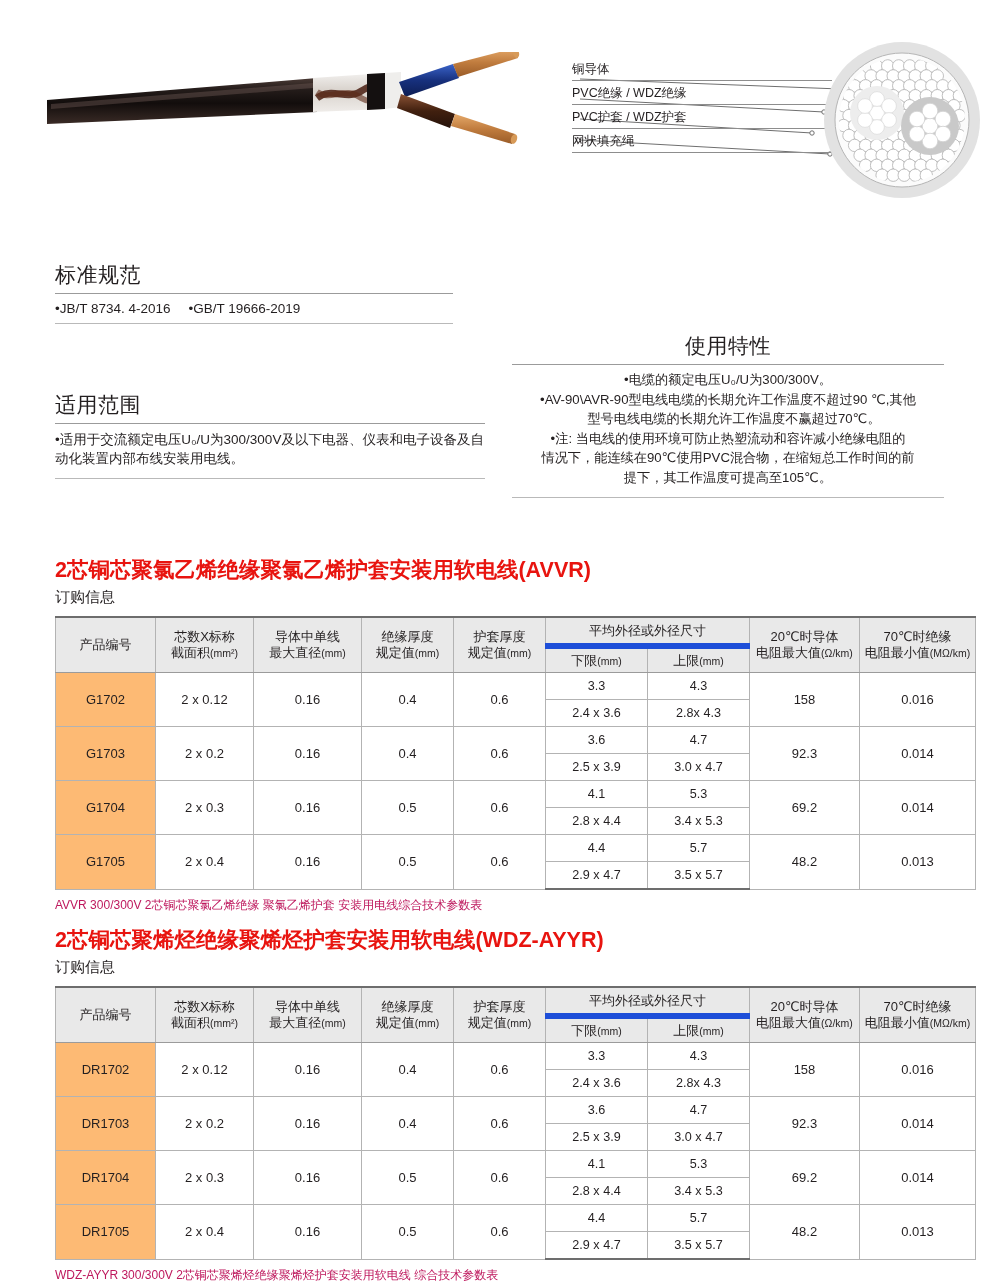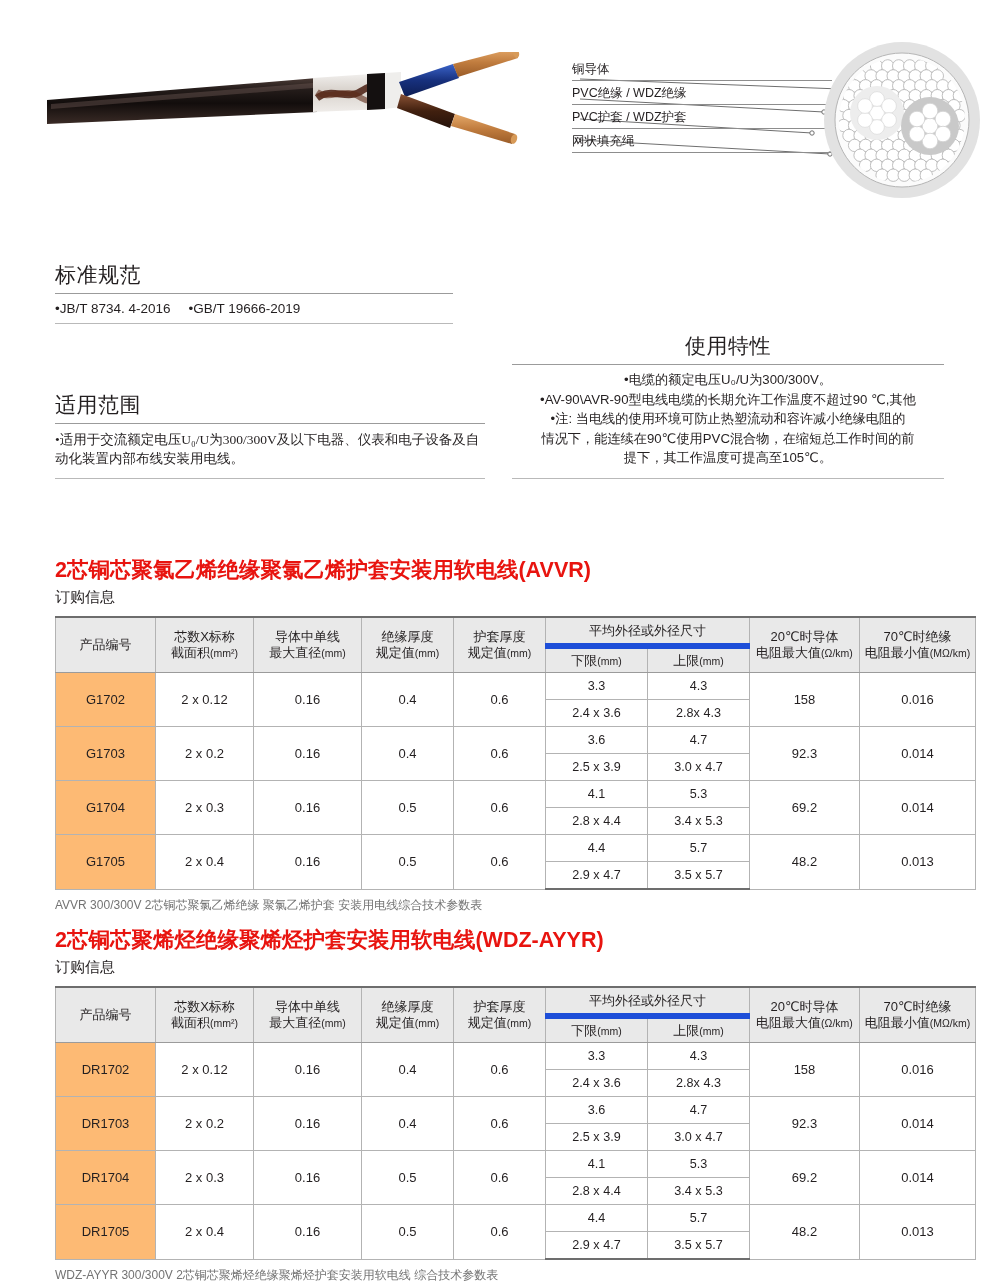--- a/index.html
+++ b/index.html
@@ -44,21 +44,21 @@
     line-height:26px;
     margin:0;
   }
   .rule{border:0;border-top:1px solid #9b9b9b;margin:5px 0 0 0;height:0;}
   .rule-bot{border:0;border-top:1px solid #b9b9b9;margin:0;height:0;}
 
   .std-block{position:absolute;left:55px;top:262px;width:398px;}
   .std-items{display:flex;gap:18px;font-size:13.5px;padding:7px 0 7px 0;}
 
   .scope-block{position:absolute;left:55px;top:392px;width:430px;}
-  .scope-body{font-size:13.5px;line-height:19px;padding:6px 0 10px 0;font-family:Liberation Serif, serif;}
+  .scope-body{font-size:13.5px;line-height:19px;padding:6px 0 10px 0;}
 
   .use-block{position:absolute;left:512px;top:333px;width:432px;text-align:center;}
   .use-body{font-size:13.2px;line-height:18.5px;padding:6px 0 9px 0;}
   .use-body p{margin:0 0 1px 0;}
   .indent1{padding-left:12px;}
 
   
   .prod{position:absolute;left:55px;width:900px;}
   .prod-title{
     font-size:21.5px;
@@ -110,21 +110,21 @@
   td.pn{
     background:#fdba74;
     font-size:13px;
     height:52px;
   }
   td.val{font-size:13px;}
   td.dim{height:26px;font-size:12.6px;}
   table.spec tr.last td{border-bottom:2px solid #6d6d6d;}
   .tbl-cap{
     font-size:12px;
-    color:#737373;
+    color:#be185d;
     margin-top:7px;
     line-height:16px;
   }
 </style>
 </head>
 <body>
 
 <div class="page">
 
   <div class="hero">
@@ -372,20 +372,21 @@
     <div class="scope-body">•适用于交流额定电压U₀/U为300/300V及以下电器、仪表和电子设备及自动化装置内部布线安装用电线。</div>
     <hr class="rule-bot">
   </div>
 
   <div class="use-block">
     <h2 class="sec-title">使用特性</h2>
     <hr class="rule">
     <div class="use-body">
       <p>•电缆的额定电压U₀/U为300/300V。</p>
       <p>•AV-90\AVR-90型电线电缆的长期允许工作温度不超过90  ℃,其他</p>
+      <p class="indent1">型号电线电缆的长期允许工作温度不赢超过70℃。</p>
       <p>•注:  当电线的使用环境可防止热塑流动和容许减小绝缘电阻的</p>
       <p>情况下，能连续在90℃使用PVC混合物，在缩短总工作时间的前</p>
       <p>提下，其工作温度可提高至105℃。</p>
     </div>
     <hr class="rule-bot">
   </div>
 
   <div class="prod" style="top:556px;">
     <h1 class="prod-title">2芯铜芯聚氯乙烯绝缘聚氯乙烯护套安装用软电线(AVVR)</h1>
     <div class="prod-sub">订购信息</div>

